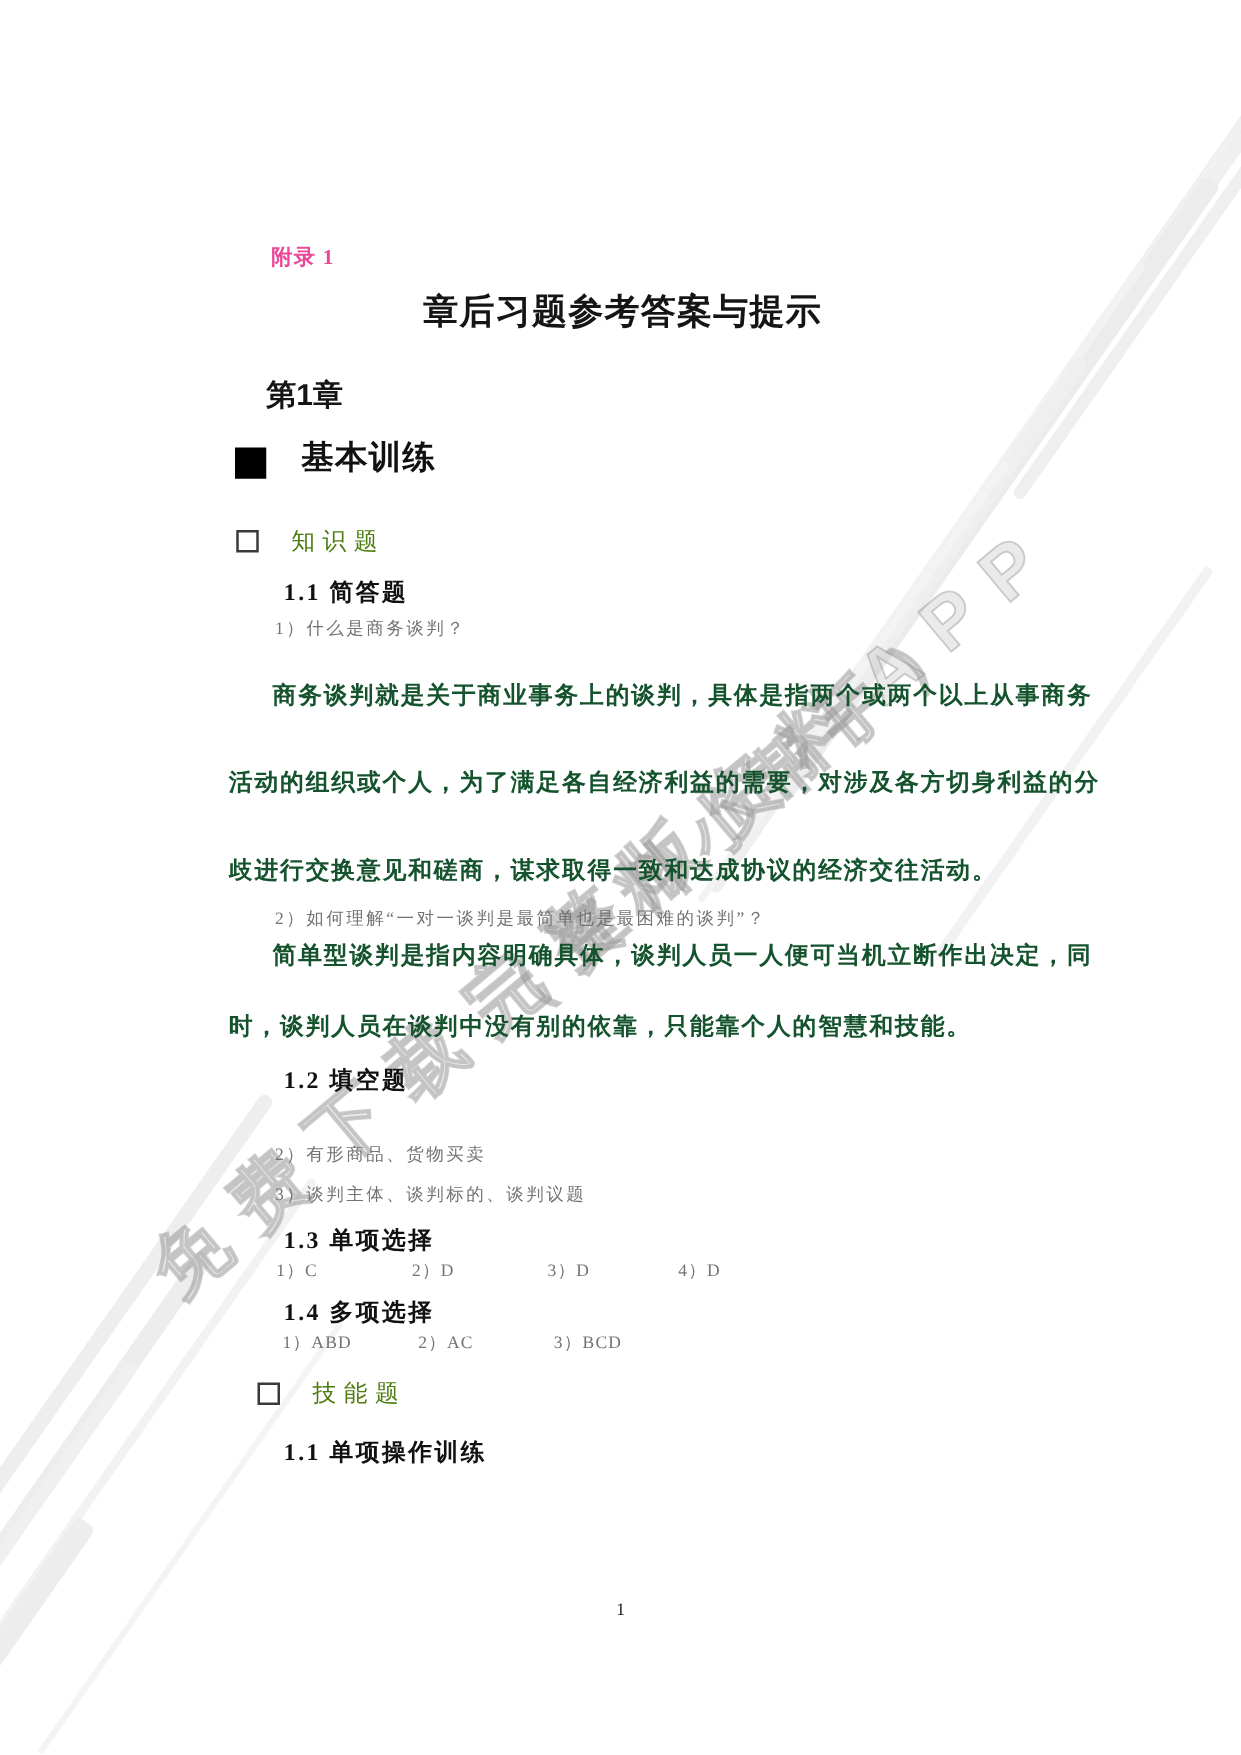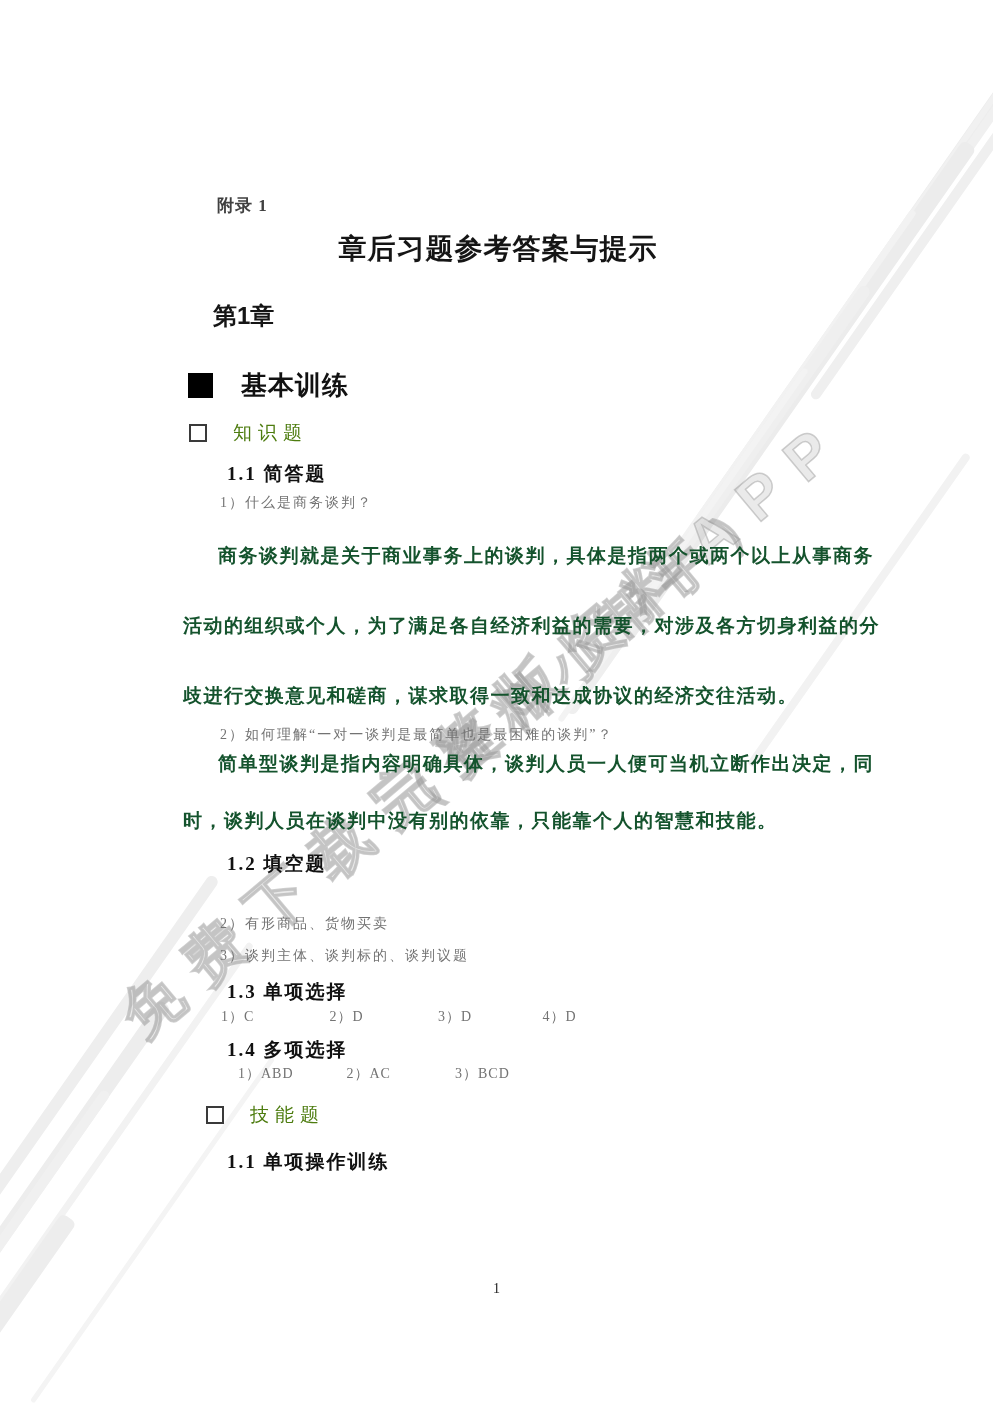--- a/index.html
+++ b/index.html
@@ -35,21 +35,21 @@
     pointer-events:none;
   }
   
   .blk{position:absolute;white-space:nowrap;}
   .serif-sm{font-size:14px;letter-spacing:2px;color:#737373;}
   .serif-head{font-size:19px;font-weight:700;letter-spacing:2px;color:#111;}
   .sans-bold{
     font-family:Liberation Serif, serif;
     font-weight:700;font-size:19px;letter-spacing:1.5px;color:#14532d;
   }
-  .appendix{font-size:17px;font-weight:700;letter-spacing:1px;color:#404040;padding-left:31px;}
+  .appendix{font-size:17px;font-weight:700;letter-spacing:1px;color:#ec4899;padding-left:31px;}
   .doc-title{
     font-family:"Liberation Sans","DejaVu Sans",sans-serif;
     font-weight:600;font-size:28px;letter-spacing:1px;color:#151515;
     width:630px;text-align:center;white-space:nowrap;
   }
   .chapter{
     font-family:"Liberation Sans","DejaVu Sans",sans-serif;
     font-weight:600;font-size:24px;color:#151515;
   }
   .row{display:flex;align-items:center;}
@@ -89,21 +89,21 @@
 
   <div class="wm-line" style="left:130px;top:985px;">免费下载完整版资料APP</div>
   <div class="wm-line" style="left:395px;top:775px;font-size:54px;letter-spacing:16px;">（资料小帮手）</div>
 
   <div class="blk appendix" style="left:186px;top:194px;">附录 1</div>
 
   <div class="blk doc-title" style="left:183px;top:230px;">章后习题参考答案与提示</div>
 
   <div class="blk chapter" style="left:185px;top:300px;margin-left:28px;">第1章</div>
 
-  <div class="blk row" style="left:188px;top:368px;">
+  <div class="blk row" style="left:188px;top:348px;align-items:flex-end;">
     <span class="sq-filled"></span>
     <span class="lvl1-label">基本训练</span>
   </div>
 
   <div class="blk row" style="left:189px;top:420px;">
     <span class="sq-hollow"></span>
     <span class="lvl2-label">知识题</span>
   </div>
 
   <div class="blk serif-head" style="left:227px;top:461px;">1.1 简答题</div>
@@ -125,21 +125,21 @@
 
   <div class="blk serif-head" style="left:227px;top:979px;">1.3 单项选择</div>
   <div class="blk serif-sm" style="left:221px;top:1008px;letter-spacing:1px;">
     <span class="ans-col">1）C</span>
     <span class="ans-col">2）D</span>
     <span class="ans-col" style="width:100px;">3）D</span>
     <span class="ans-col-last">4）D</span>
   </div>
 
   <div class="blk serif-head" style="left:227px;top:1037px;">1.4 多项选择</div>
-  <div class="blk serif-sm" style="left:238px;top:1065px;letter-spacing:1px;">
+  <div class="blk serif-sm" style="left:226px;top:1065px;letter-spacing:1px;">
     <span class="ans-col">1）ABD</span>
     <span class="ans-col">2）AC</span>
     <span class="ans-col-last">3）BCD</span>
   </div>
 
   <div class="blk row" style="left:206px;top:1102px;">
     <span class="sq-hollow"></span>
     <span class="lvl2-label">技能题</span>
   </div>
 

